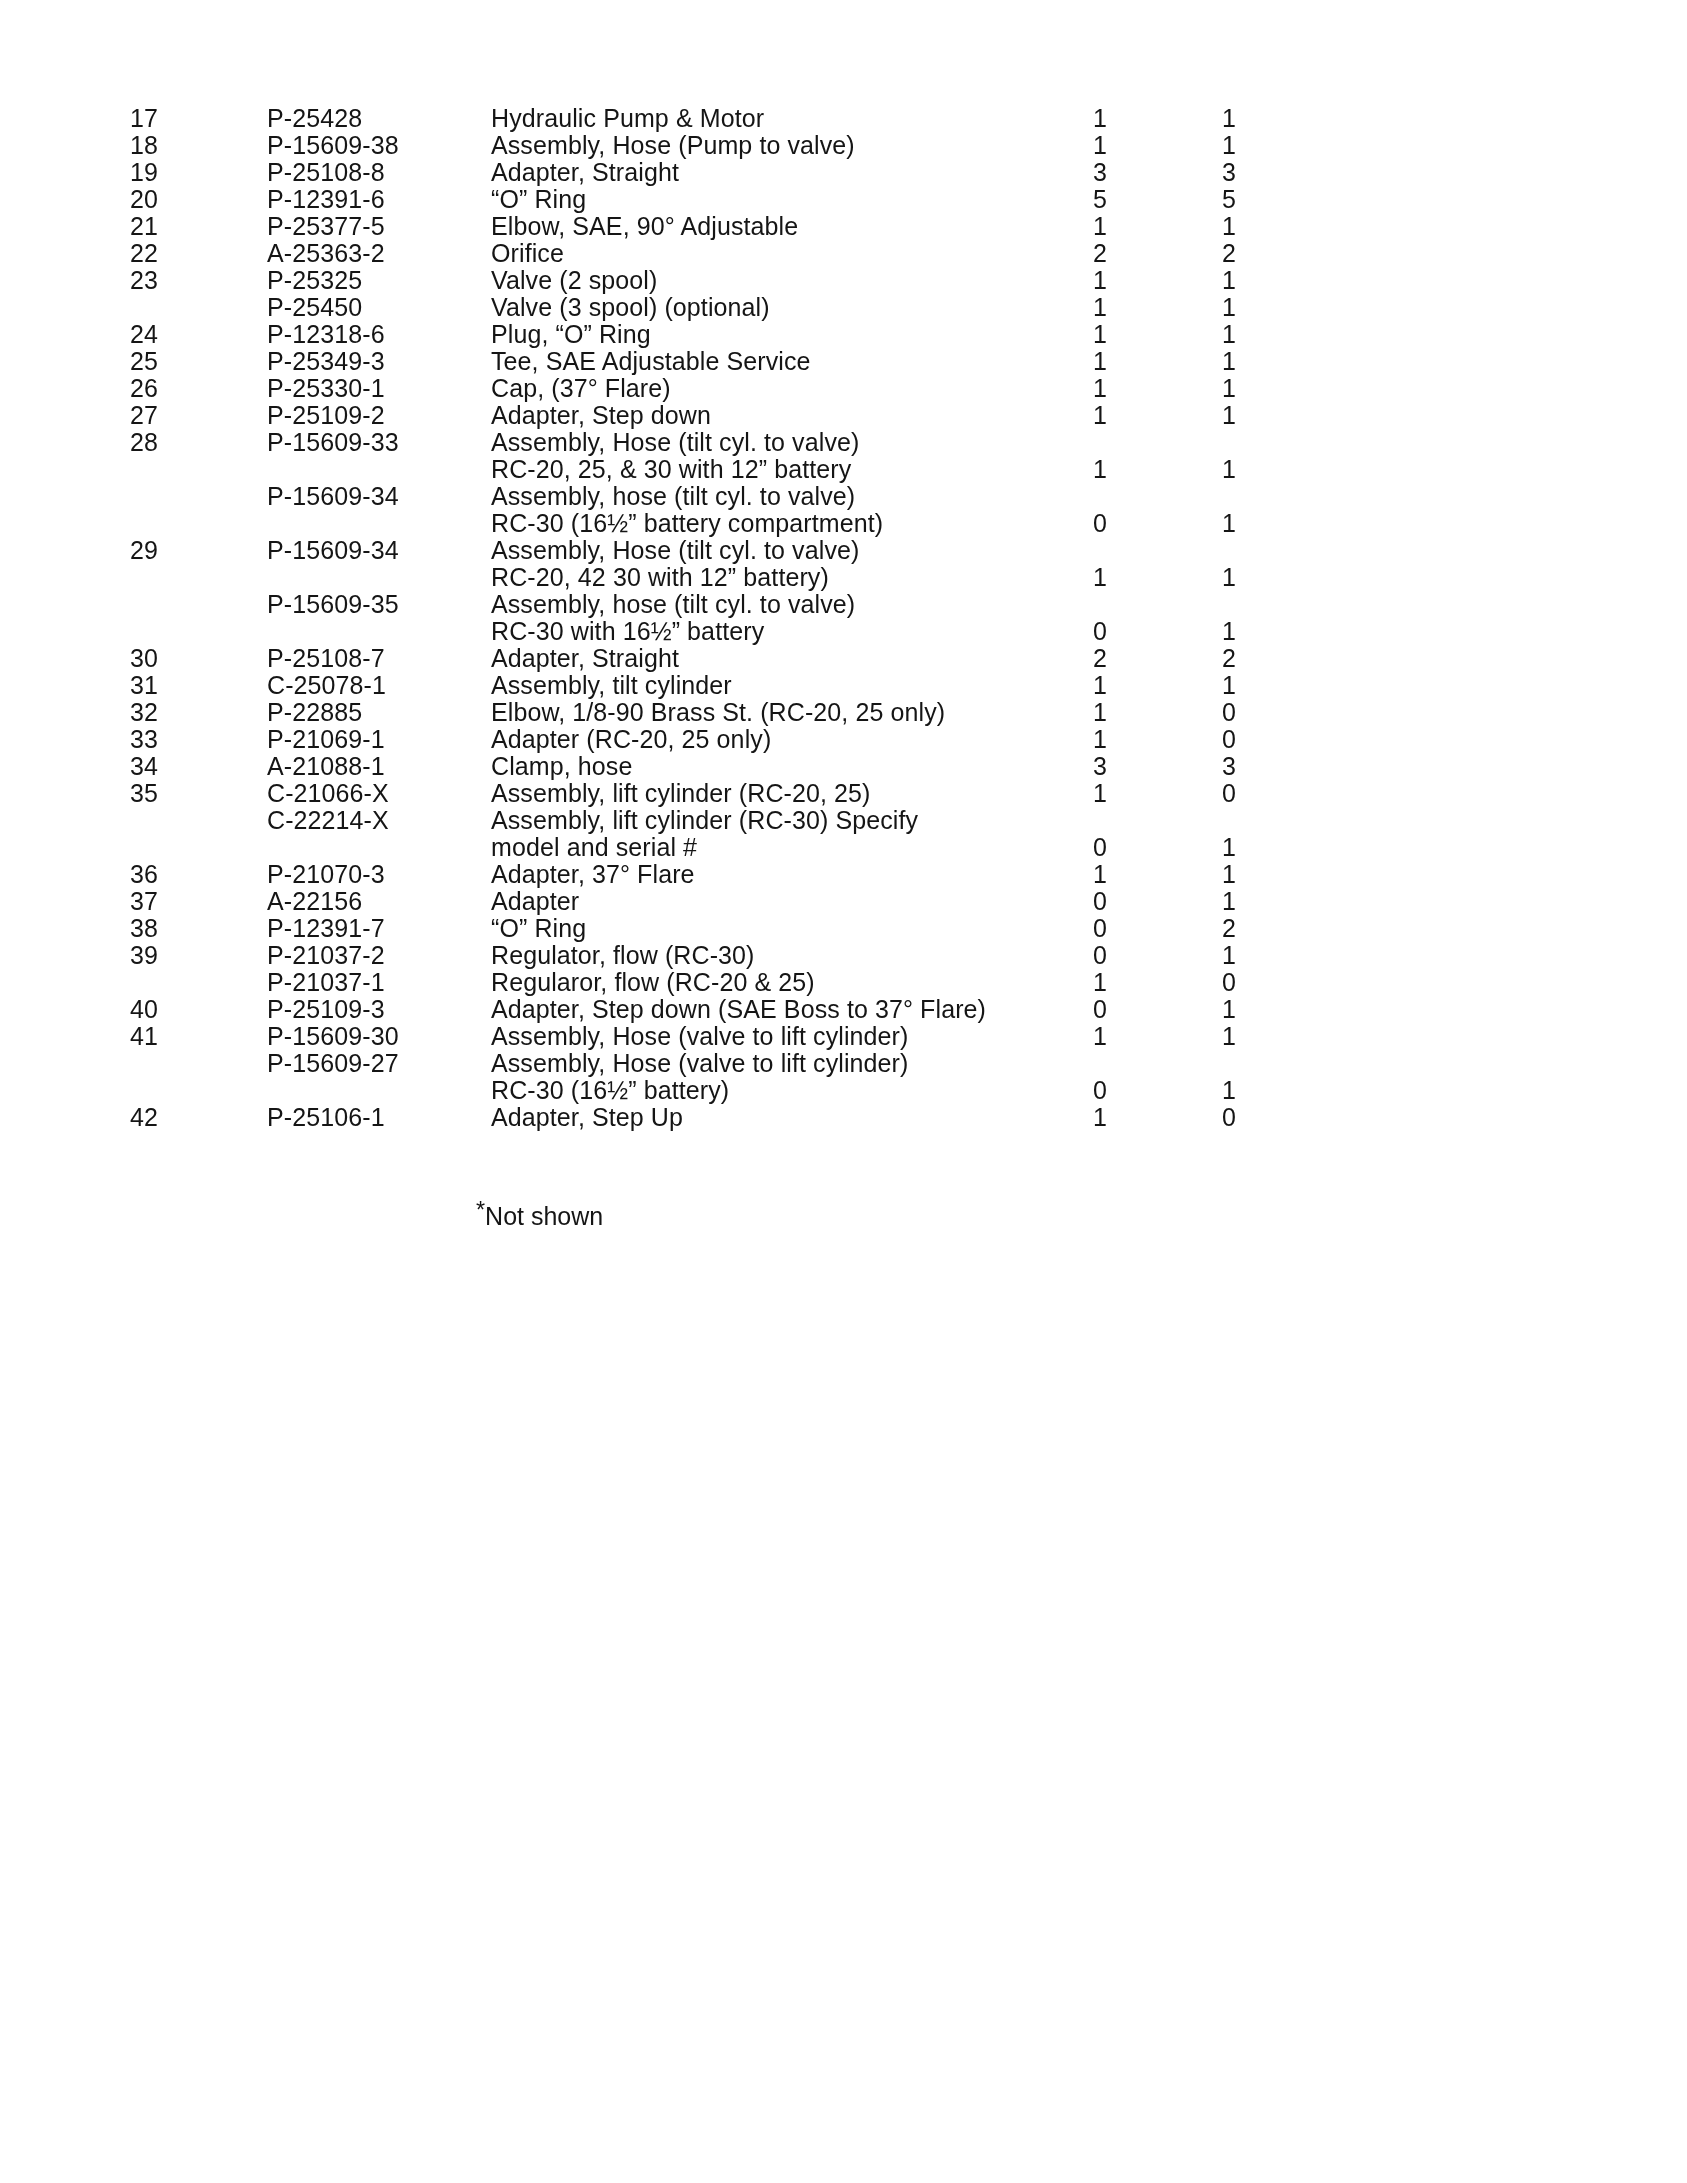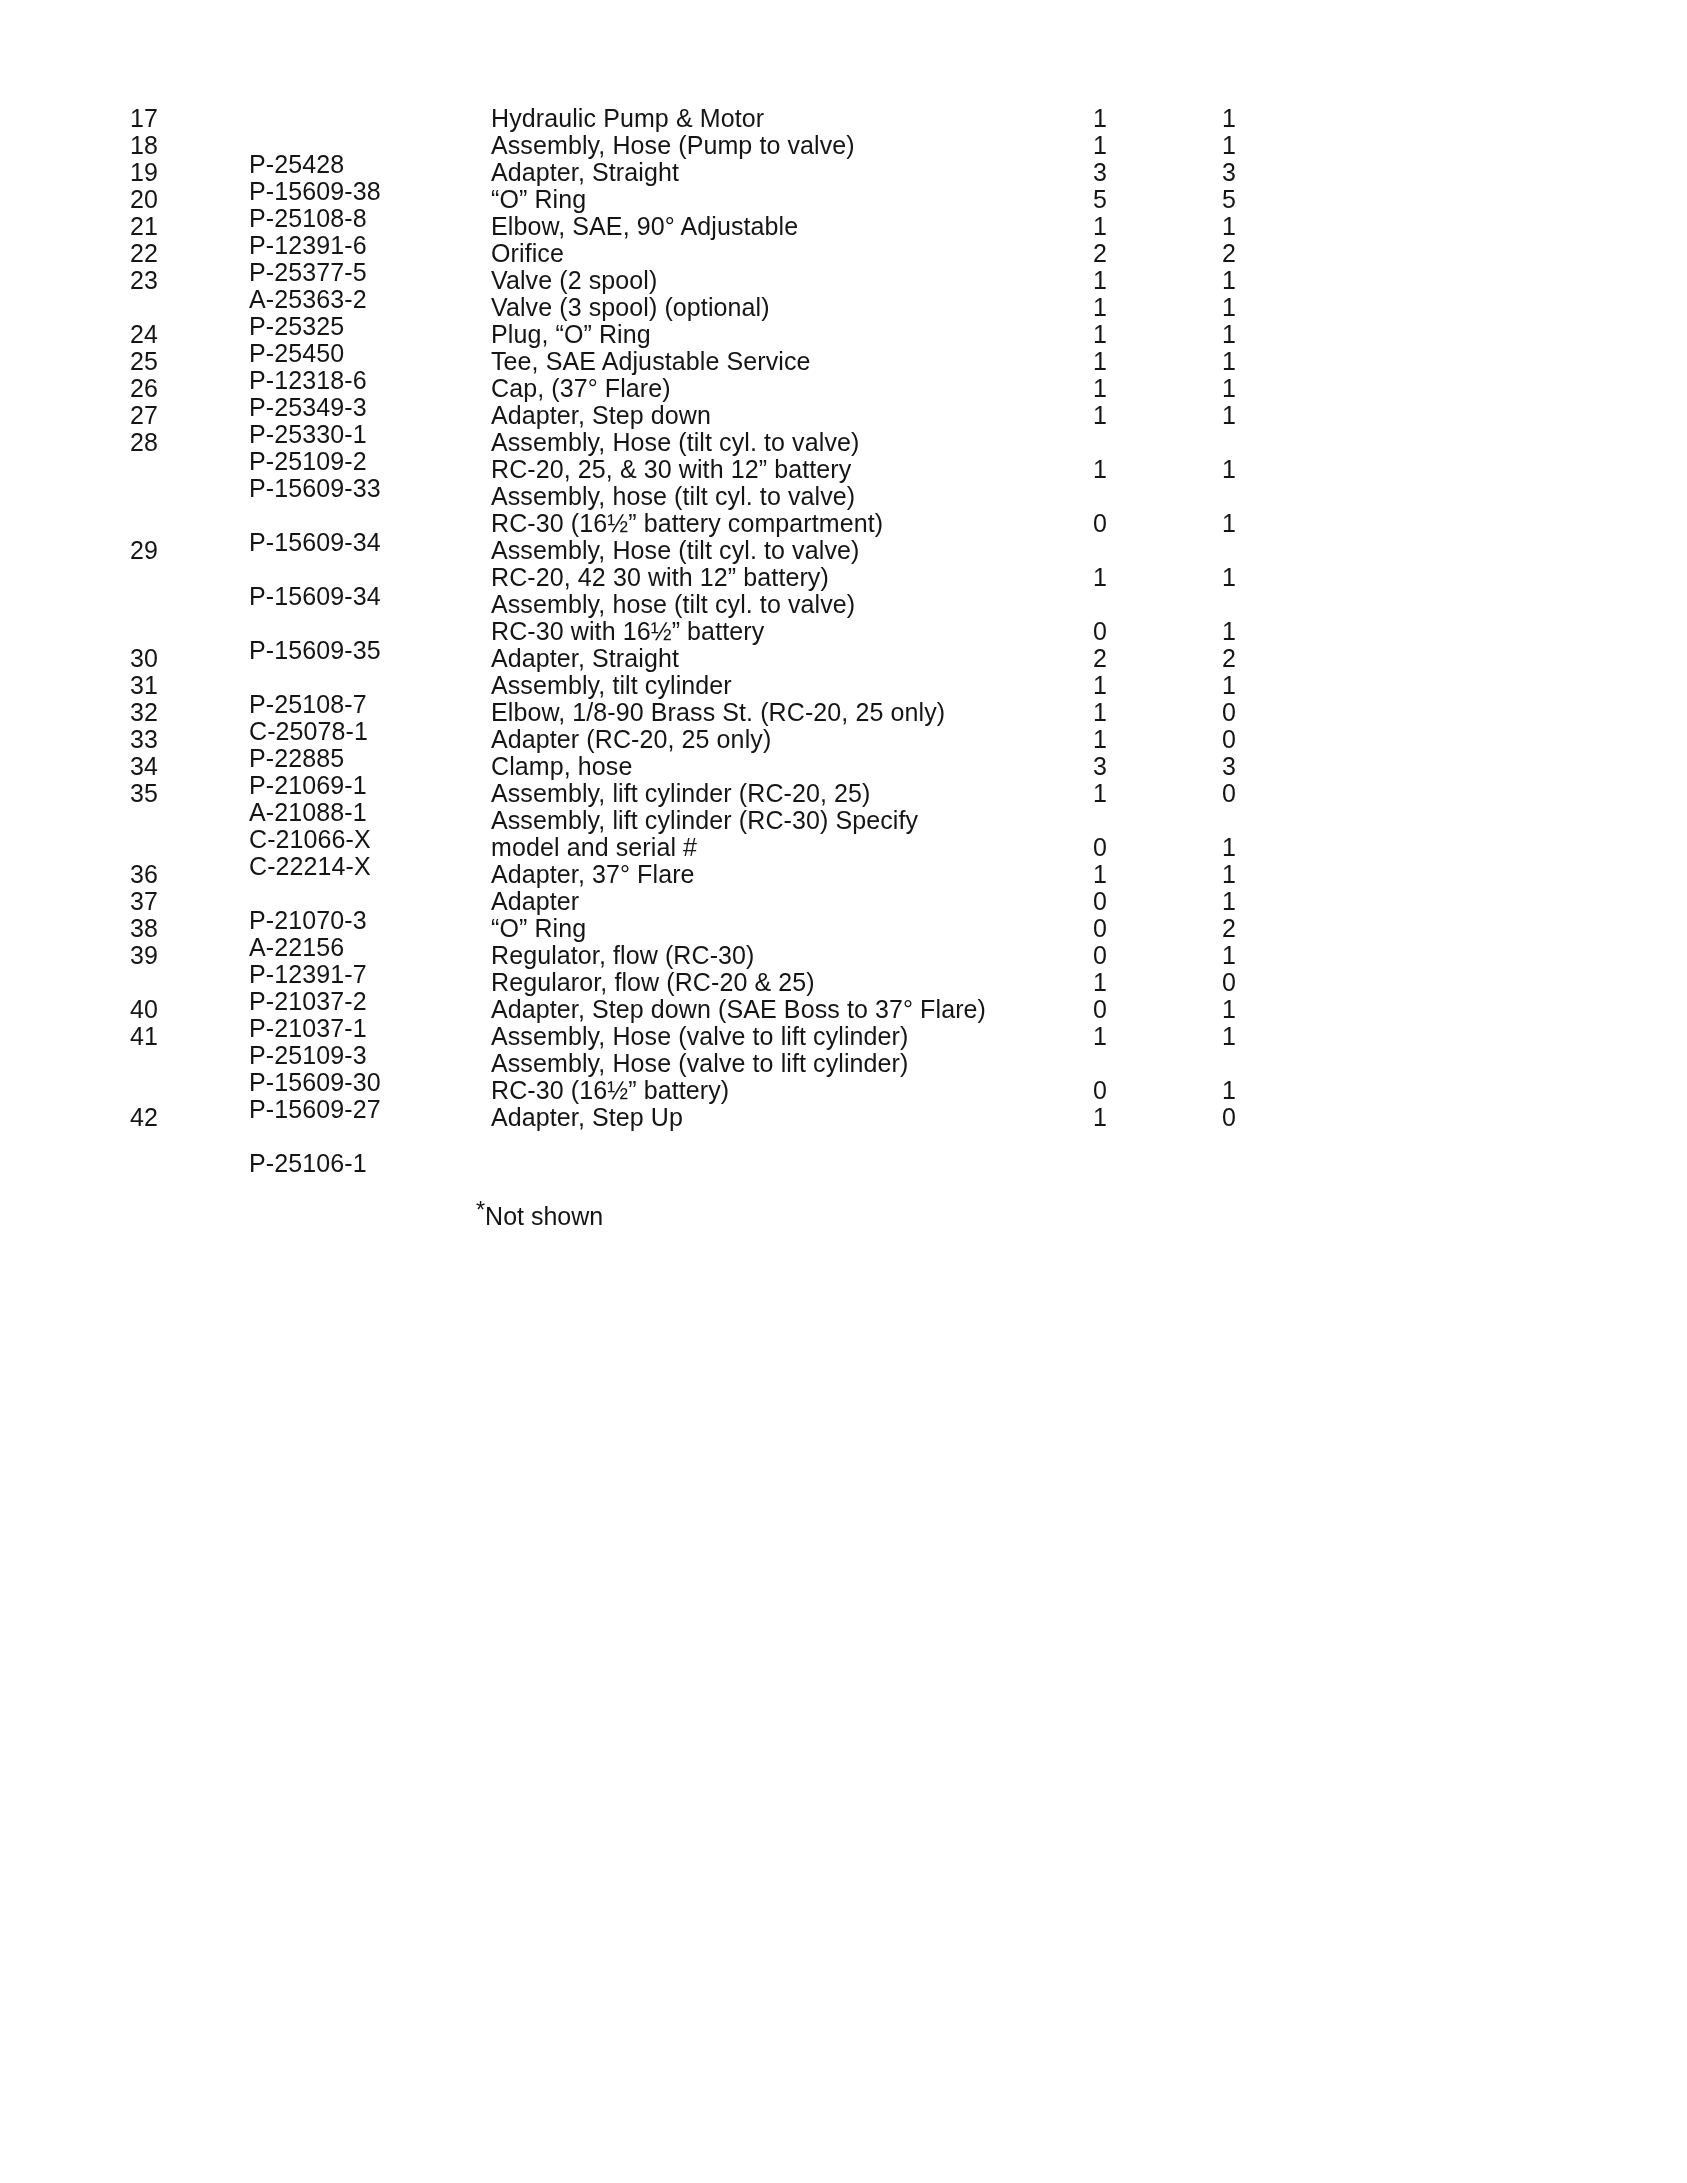--- a/index.html
+++ b/index.html
@@ -28,21 +28,21 @@
   }
   .cell {
     position: absolute;
     top: 0;
     font-size: 25px;
     line-height: 27px;
     white-space: nowrap;
     letter-spacing: 0.1px;
   }
   .c-item { left: 130px; }
-  .c-part { left: 249px; margin-top: 46px; }
+  .c-part { left: 267px; }
   .c-desc { left: 491px; }
   .c-q1   { left: 1067px; width: 66px; text-align: center; }
   .c-q2   { left: 1196px; width: 66px; text-align: center; }
 
   .not-shown {
     position: absolute;
     left: 476px;
     top: 1203px;
     font-size: 25px;
     line-height: 27.6px;

